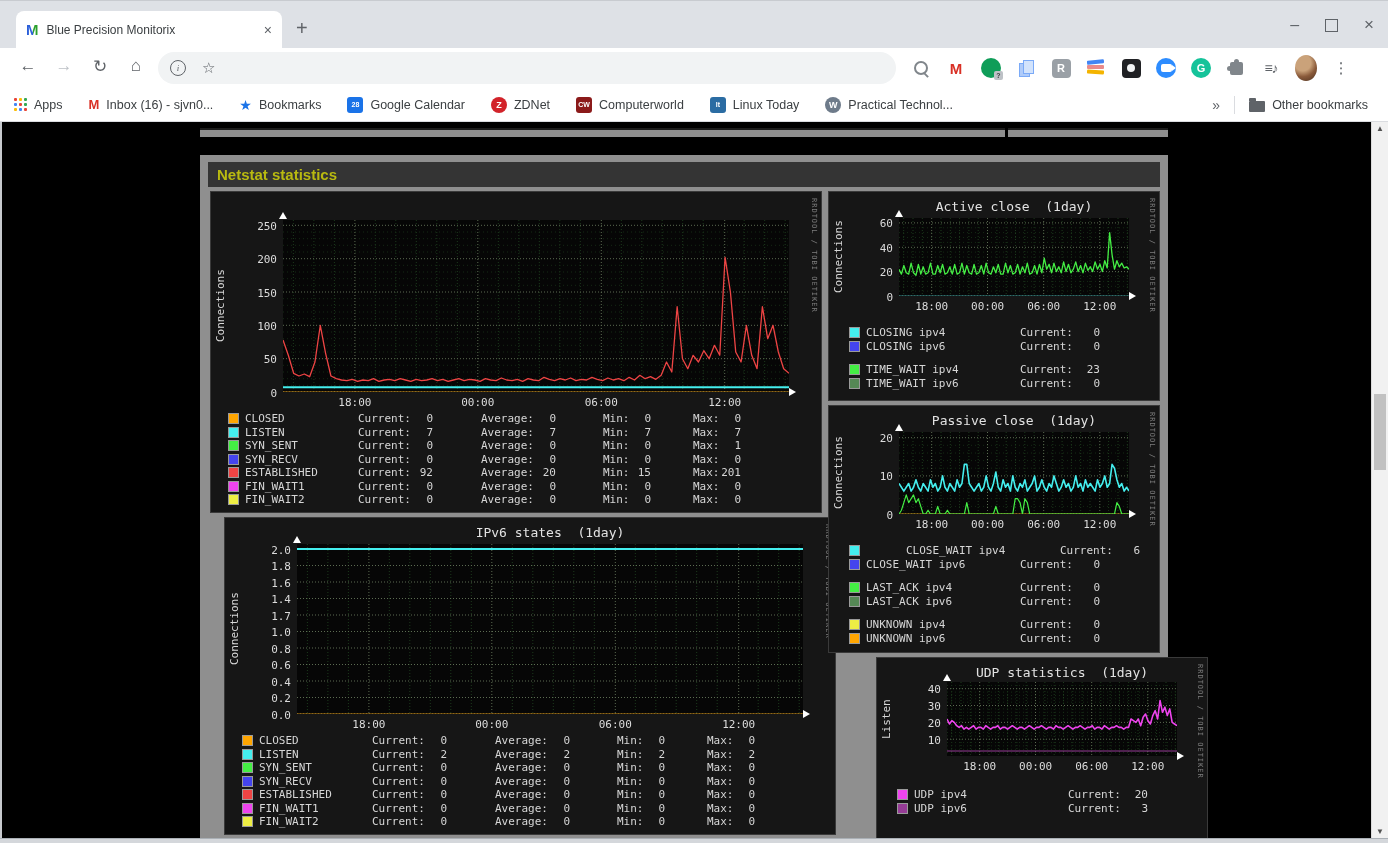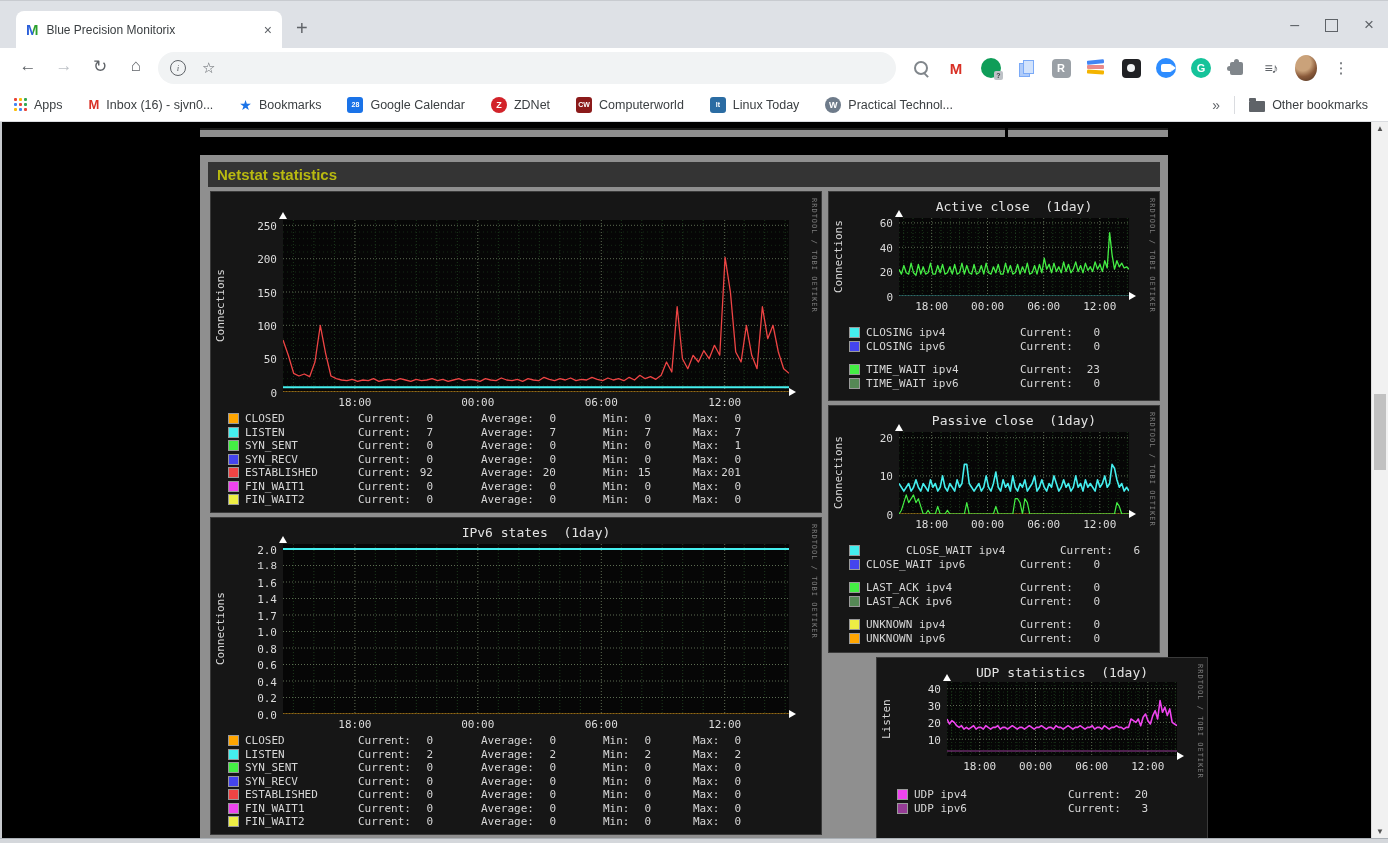--- a/index.html
+++ b/index.html
@@ -384,21 +384,21 @@
             <span class="lgval" style="width:22px;">0</span>
             <span class="lgname" style="width:53px;margin-left:48px;">Average:</span>
             <span class="lgval" style="width:22px;">0</span>
             <span class="lgname" style="width:26px;margin-left:47px;">Min:</span>
             <span class="lgval" style="width:22px;">0</span>
             <span class="lgname" style="width:26px;margin-left:42px;">Max:</span>
             <span class="lgval" style="width:22px;">0</span>
           </div>
         </div>
       </div>
-    <div class="panel" id="panel-1" style="left:210px;top:395px;width:612px;height:318px;">
+    <div class="panel" id="panel-1" style="left:224px;top:395px;width:612px;height:318px;">
         <div class="c-title" style="left:72px;top:7px;width:506px;">IPv6 states  (1day)</div>
         <div class="c-ylabel" style="left:3px;top:26px;height:170px;">Connections</div>
         <div class="c-wm" style="right:3px;top:6px;">RRDTOOL / TOBI OETIKER</div>
         <svg width="506" height="170" style="position:absolute;left:72px;top:26px;background:#060606;">
           <line x1="10.4" y1="0" x2="10.4" y2="170" stroke="#1d3a1d" stroke-width="1" stroke-dasharray="1,2"></line>
           <line x1="30.9" y1="0" x2="30.9" y2="170" stroke="#1d3a1d" stroke-width="1" stroke-dasharray="1,2"></line>
           <line x1="51.4" y1="0" x2="51.4" y2="170" stroke="#1d3a1d" stroke-width="1" stroke-dasharray="1,2"></line>
           <line x1="92.3" y1="0" x2="92.3" y2="170" stroke="#1d3a1d" stroke-width="1" stroke-dasharray="1,2"></line>
           <line x1="112.8" y1="0" x2="112.8" y2="170" stroke="#1d3a1d" stroke-width="1" stroke-dasharray="1,2"></line>
           <line x1="133.3" y1="0" x2="133.3" y2="170" stroke="#1d3a1d" stroke-width="1" stroke-dasharray="1,2"></line>
@@ -439,21 +439,21 @@
         <span class="arrow-right" style="left:578px;top:192px;"></span>
         <div class="ytick" style="left:28px;top:190.5px;width:38px;">0.0</div>
         <div class="ytick" style="left:28px;top:174.0px;width:38px;">0.2</div>
         <div class="ytick" style="left:28px;top:157.5px;width:38px;">0.4</div>
         <div class="ytick" style="left:28px;top:141.0px;width:38px;">0.6</div>
         <div class="ytick" style="left:28px;top:124.5px;width:38px;">0.8</div>
         <div class="ytick" style="left:28px;top:108.0px;width:38px;">1.0</div>
         <div class="ytick" style="left:28px;top:91.5px;width:38px;">1.7</div>
         <div class="ytick" style="left:28px;top:75.0px;width:38px;">1.4</div>
         <div class="ytick" style="left:28px;top:58.5px;width:38px;">1.6</div>
-        <div class="ytick" style="left:28px;top:42.0px;width:38px;font-family:Liberation Mono, monospace;">1.8</div>
+        <div class="ytick" style="left:28px;top:42.0px;width:38px;">1.8</div>
         <div class="ytick" style="left:28px;top:25.5px;width:38px;">2.0</div>
         <div class="xtick" style="left:123.9px;top:200px;">18:00</div>
         <div class="xtick" style="left:246.8px;top:200px;">00:00</div>
         <div class="xtick" style="left:370.3px;top:200px;">06:00</div>
         <div class="xtick" style="left:493.7px;top:200px;">12:00</div>
         <div class="legend" style="left:17px;top:216px;">
           <div class="lgrow" style="">
             <span class="lgsw" style="background:#ffa500;"></span>
             <span class="lglabel" style="width:113px;">CLOSED</span>
             <span class="lgname" style="width:53px;margin-left:0px;">Current:</span>

